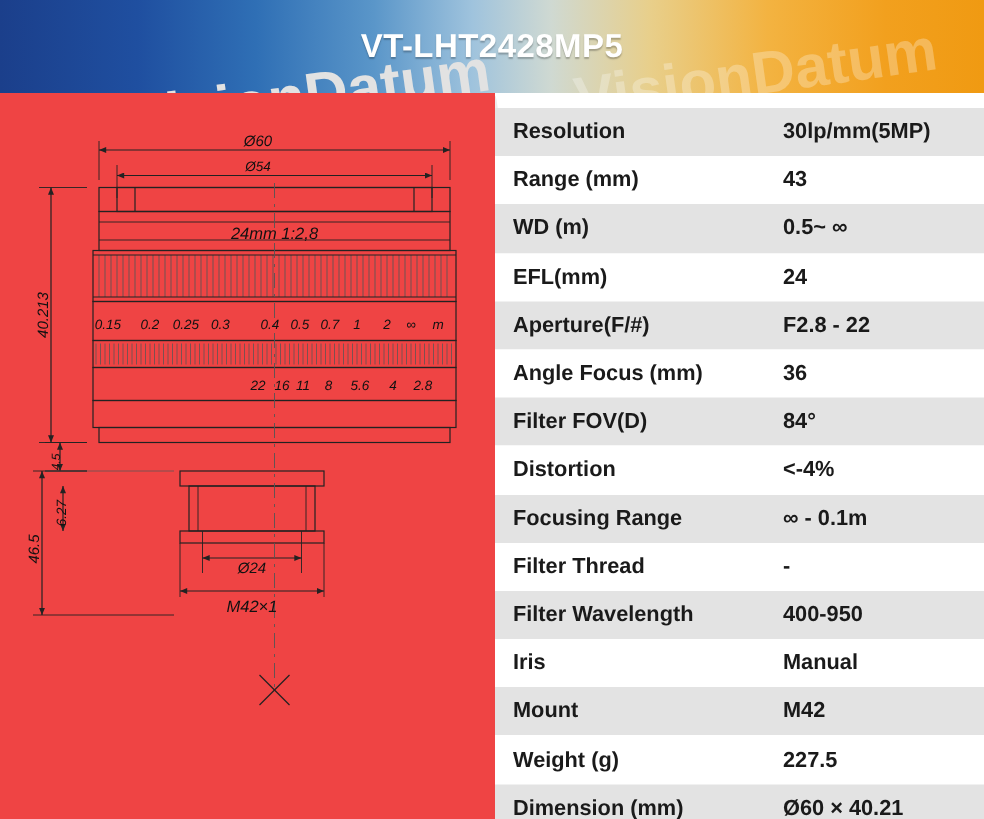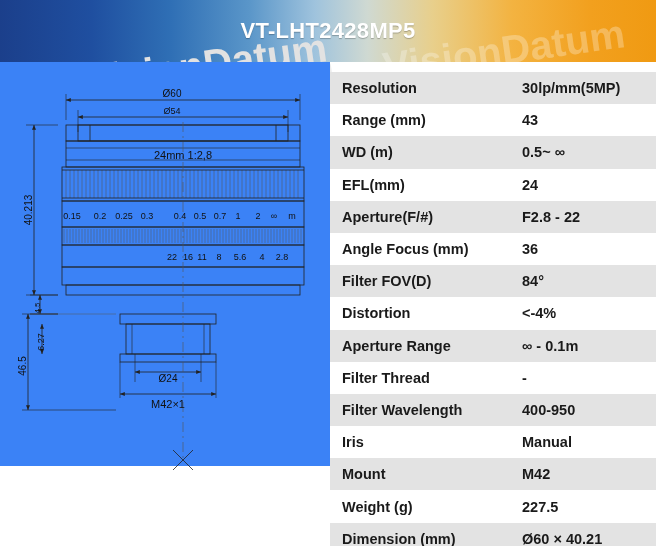--- a/index.html
+++ b/index.html
@@ -70,22 +70,23 @@
     left: 382px; top: 28px;
     font-size: 40px;
     color: rgba(255,255,255,0.28);
     transform: rotate(-8deg);
   }
 
   
   .drawing {
     position: absolute;
     left: 0; top: 62px;
-    width: 330px; height: 404px;
-    background: #3b82f6;
+    width: 330px; height: 484px;
+    background: #ef4444;
+    font-style: italic;
   }
   .drawing svg { display: block; }
 
   
   .spec-table {
     position: absolute;
     left: 330px; top: 72px;
     width: 322px;
     border-collapse: collapse;
     table-layout: fixed;
@@ -406,21 +407,21 @@
     </tr>
     <tr class="row-alt">
       <td class="label">Filter FOV(D)</td>
       <td class="value">84°</td>
     </tr>
     <tr class="row-plain">
       <td class="label">Distortion</td>
       <td class="value">&lt;-4%</td>
     </tr>
     <tr class="row-alt">
-      <td class="label">Aperture Range</td>
+      <td class="label">Focusing Range</td>
       <td class="value">∞ - 0.1m</td>
     </tr>
     <tr class="row-plain">
       <td class="label">Filter Thread</td>
       <td class="value">-</td>
     </tr>
     <tr class="row-alt">
       <td class="label">Filter Wavelength</td>
       <td class="value">400-950</td>
     </tr>

